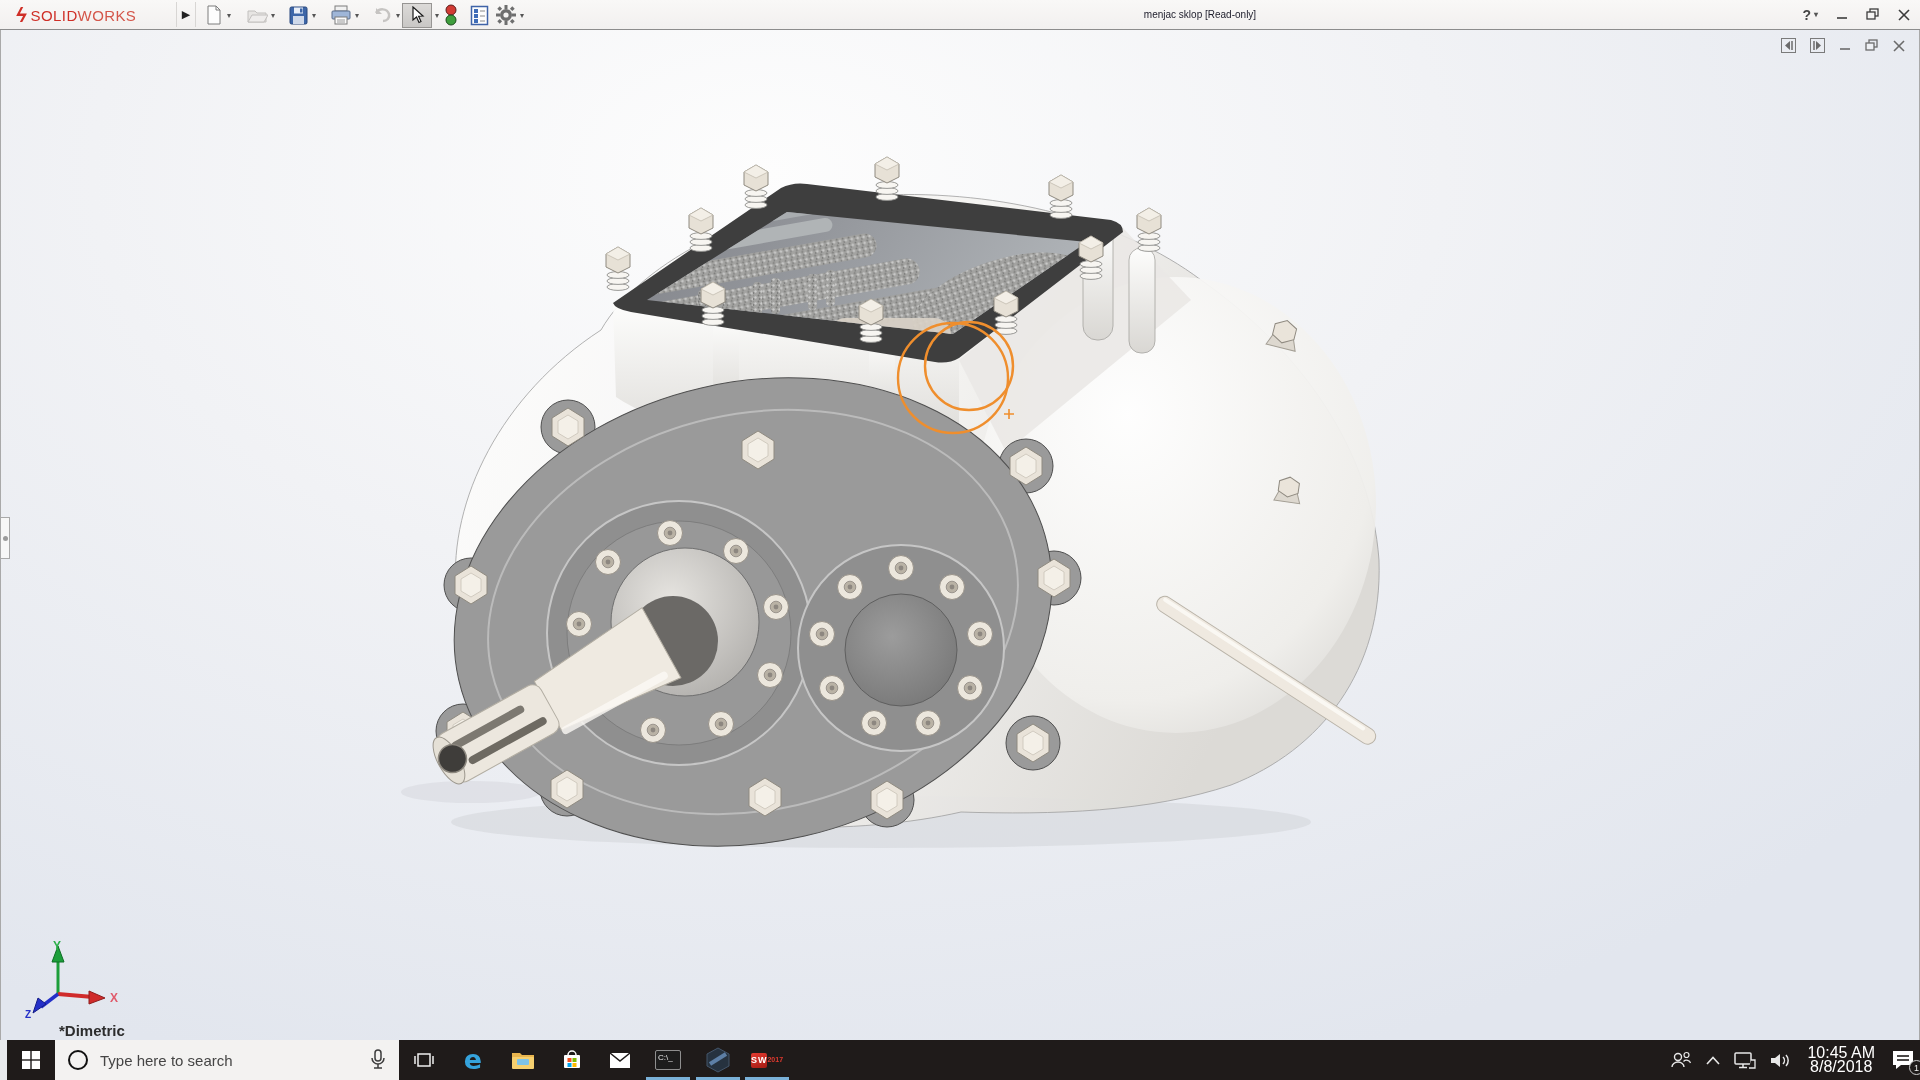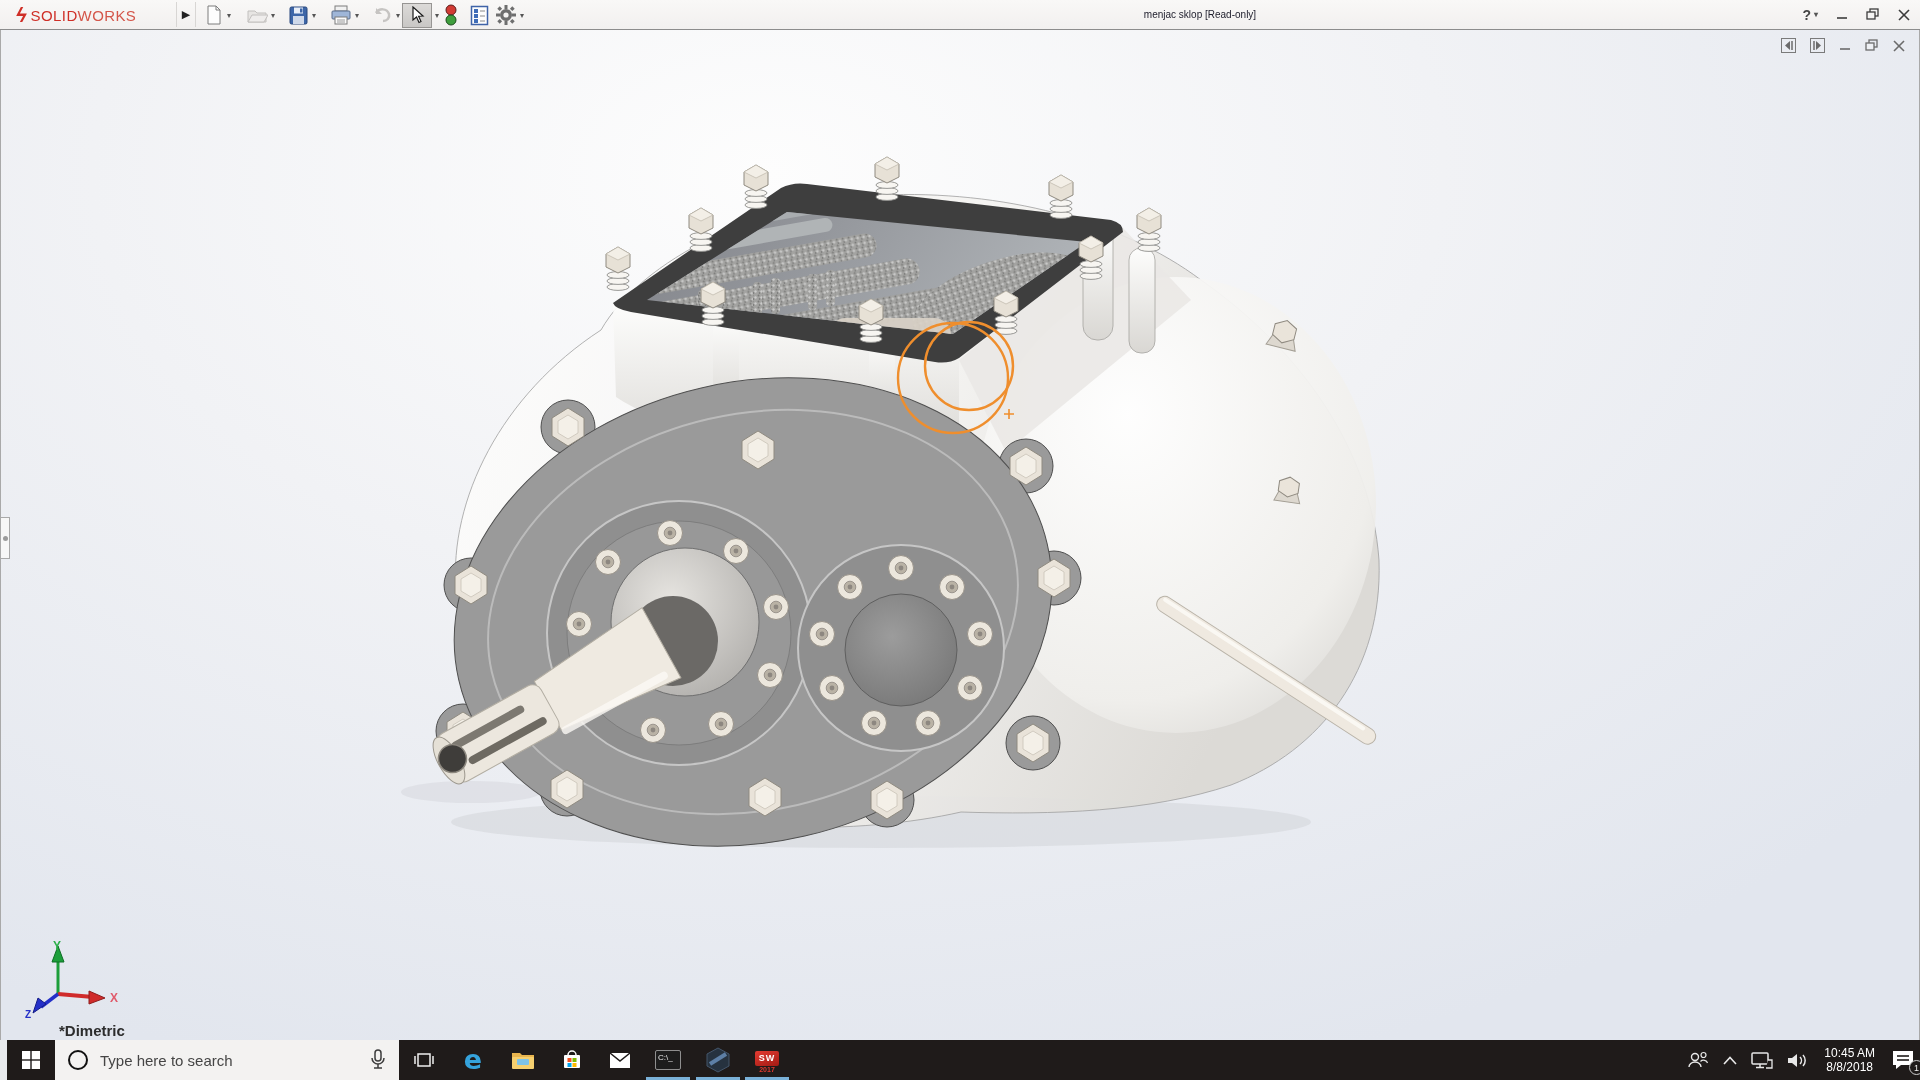--- a/index.html
+++ b/index.html
@@ -41,27 +41,27 @@
   
   #taskbar{position:absolute;left:0;top:1040px;width:1920px;height:40px;background:#1f1b1a;margin-left:7px;}
   .tb-slot{position:absolute;top:0;height:40px;display:flex;align-items:center;justify-content:center;}
   #search-box{position:absolute;left:48px;top:0;width:344px;height:40px;background:#f3f2f1;display:flex;align-items:center;}
   #search-box .ring{width:20px;height:20px;border:2.5px solid #111;border-radius:50%;margin-left:13px;flex:none;}
   #search-input{flex:1;border:none;outline:none;background:transparent;font-size:15px;color:#3f3f3f;padding-left:12px;}
   #search-input::placeholder{color:#454545;opacity:1;}
   .underline{position:absolute;bottom:0;height:3px;width:44px;background:#7ab1d8;}
   #tray{position:absolute;right:0;top:0;height:40px;display:flex;align-items:center;}
   .tray-ic{display:flex;align-items:center;justify-content:center;margin:0 7px;}
-  #clock{color:#fff;font-size:12px;line-height:14px;text-align:center;margin:0 8px;}
+  #clock{color:#fff;font-size:16px;line-height:14px;text-align:center;margin:0 8px;}
   #action-center{position:relative;margin:0 12px 0 8px;}
   #ac-badge{position:absolute;right:-9px;bottom:-4px;width:15px;height:15px;border-radius:50%;
     border:1.5px solid #cfcfcf;background:#1f1b1a;color:#f2f2f2;font-size:9px;display:flex;align-items:center;justify-content:center;}
   .cmd-ic{width:26px;height:20px;background:#1d1d1d;border:1px solid #8f8f8f;border-radius:2px;
     color:#e8e8e8;font-family:"Liberation Mono",monospace;font-size:8px;display:flex;align-items:flex-start;padding:2px;}
-  .sw-ic{width:30px;height:28px;display:flex;flex-direction:column;align-items:center;justify-content:flex-end;}
+  .sw-ic{width:30px;height:28px;display:flex;flex-direction:row;align-items:center;justify-content:center;}
   .sw-cube{width:24px;height:15px;background:linear-gradient(160deg,#e33b31,#a31b14);border-radius:2px;
     color:#fff;font-size:9px;font-weight:bold;text-align:center;line-height:15px;letter-spacing:1px;}
   .sw-year{color:#e0392e;font-size:7px;font-weight:bold;line-height:8px;}
 </style>
 </head>
 <body>
 
 <div id="screen">
 
   <div id="titlebar">

